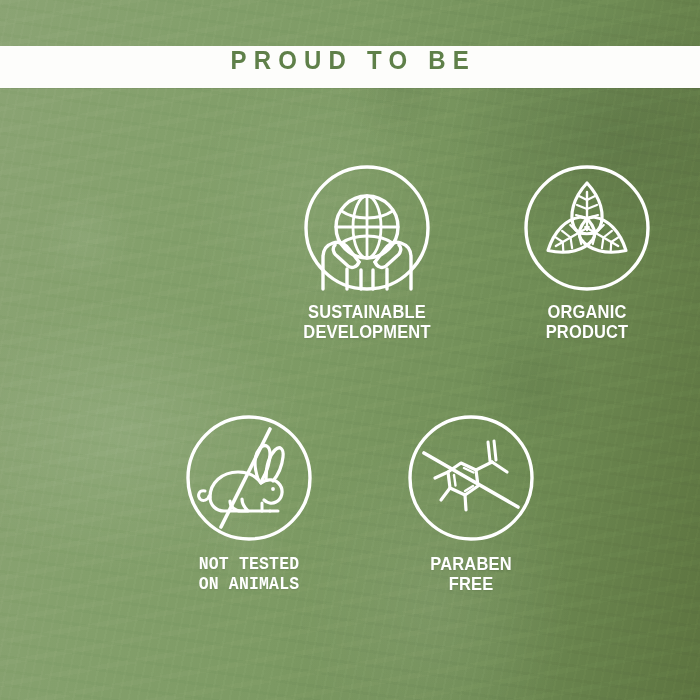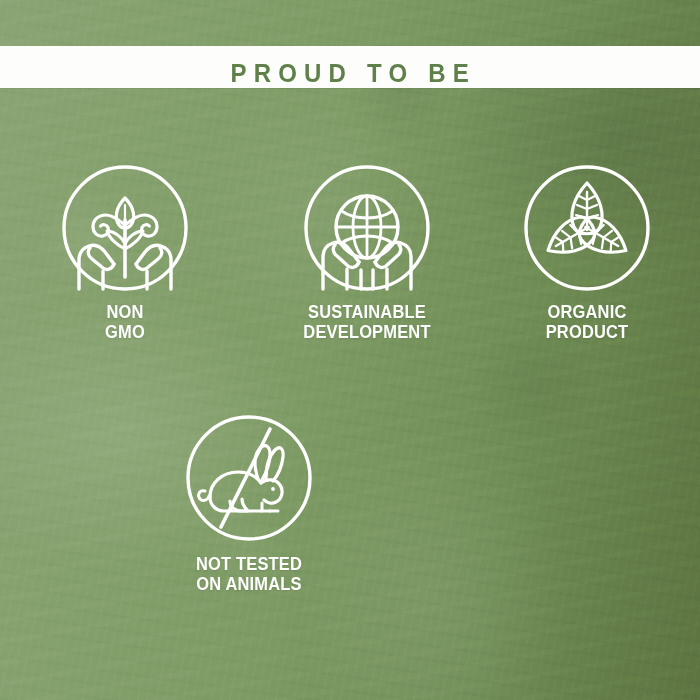--- a/index.html
+++ b/index.html
@@ -31,21 +31,21 @@
     background:
       radial-gradient(circle 70px at 12% 34%, rgba(255,255,255,.05), transparent 70%),
       radial-gradient(circle 90px at 76% 55%, rgba(0,0,0,.05), transparent 70%),
       radial-gradient(circle 60px at 35% 78%, rgba(255,255,255,.04), transparent 70%),
       radial-gradient(circle 80px at 57% 13%, rgba(0,0,0,.04), transparent 70%);
   }
 
   
   .header-band{
     position:absolute;left:0;top:46px;width:700px;height:42px;
-    background:#fdfdfb;display:flex;align-items:flex-end;justify-content:center;
+    background:#fdfdfb;display:flex;align-items:flex-start;justify-content:center;
     z-index:4;
     box-shadow:0 1px 0 rgba(0,0,0,.05);
   }
   .header-title{
     color:#5f8049;font-size:25px;font-weight:bold;
     letter-spacing:7.5px;text-indent:7.5px;
     font-family:"Liberation Sans", sans-serif;
     transform:scaleX(.96);
   }
 
@@ -61,65 +61,35 @@
     font-size:17.5px;line-height:20px;letter-spacing:.2px;
     transform:scaleX(.94);
     text-shadow:0 1px 2px rgba(0,0,0,.10);
     white-space:pre-line;
   }
   .r1{top:165px;}
   .r2{top:415px;}
   .c1{left:30px;}
   .c2{left:272px;}
   .c3{left:492px;}
-  .b4{left:154px;}
+  .b4{left:154px;font-family:Liberation Mono, monospace;}
   .b5{left:376px;}
   .badge.b4 .badge-label,.badge.b5 .badge-label{margin-top:13px;}
 </style>
 </head>
 <body>
 
 <div id="poster">
 
   <div class="header-band">
     <div class="header-title">PROUD TO BE</div>
   </div>
 
   <div class="rows">
 
-    <div class="badge r1 c1">
-      <div class="circle-wrap">
-        <svg viewBox="0 0 126 126" fill="none" stroke="#ffffff" stroke-width="3.4" stroke-linecap="round" stroke-linejoin="round">
-          <circle cx="63" cy="63" r="61"></circle>
-
-          <path d="M63 112 L63 55" stroke-width="3.6"></path>
-
-          <path d="M63 33 C54 42 52 53 57 60 C60 64 66 64 69 60 C74 53 72 42 63 33 Z" stroke-width="3.2"></path>
-          <path d="M63 58 L63 40" stroke-width="2.2"></path>
-
-          <path d="M63 60 C57 55 50 50 44 50 C36 50 31 55 31 62 C31 68 36 72 41 71 C45.5 70.2 47.5 66 46 62.5 C44.6 59.3 40.6 58.8 38.6 61" stroke-width="3.2"></path>
-
-          <path d="M63 60 C69 55 76 50 82 50 C90 50 95 55 95 62 C95 68 90 72 85 71 C80.5 70.2 78.5 66 80 62.5 C81.4 59.3 85.4 58.8 87.4 61" stroke-width="3.2"></path>
-
-          <path d="M63 84 C55 80 47 73 45 66 C52 66 60 72 63 79" stroke-width="3"></path>
-
-          <path d="M63 84 C71 80 79 73 81 66 C74 66 66 72 63 79" stroke-width="3"></path>
-
-          <path d="M17 124 L17 95 C17 88 21 83 27 81 C33 79 39 82 43 87 L52 99" stroke-width="3.4"></path>
-          <path d="M52 99 C50 104 45 106 41 103 L30 94 C26 91 25 86 28 83" stroke-width="3.4"></path>
-          <path d="M41 124 L41 106" stroke-width="3.4"></path>
-
-          <path d="M109 124 L109 95 C109 88 105 83 99 81 C93 79 87 82 83 87 L74 99" stroke-width="3.4"></path>
-          <path d="M74 99 C76 104 81 106 85 103 L96 94 C100 91 101 86 98 83" stroke-width="3.4"></path>
-          <path d="M85 124 L85 106" stroke-width="3.4"></path>
-        </svg>
-      </div>
-      <div class="badge-label">NON
-GMO</div>
-    </div>
 
     <div class="badge r1 c2">
       <div class="circle-wrap">
         <svg viewBox="0 0 126 126" fill="none" stroke="#ffffff" stroke-width="3.4" stroke-linecap="round" stroke-linejoin="round">
           <circle cx="63" cy="63" r="61"></circle>
 
           <circle cx="63" cy="62" r="31" stroke-width="3.4"></circle>
           <ellipse cx="63" cy="62" rx="14" ry="31" stroke-width="2.8"></ellipse>
           <path d="M63 31 L63 93" stroke-width="2.8"></path>
           <path d="M32 62 L94 62" stroke-width="2.8"></path>
@@ -201,15 +171,45 @@
 
           <path d="M44 86 C44 92 49 96 55 96 L62 96 C58 92 56 88 56 84" stroke-width="3.2"></path>
 
           <path d="M84 14 L35 112" stroke-width="3.6"></path>
         </svg>
       </div>
       <div class="badge-label">NOT TESTED
 ON ANIMALS</div>
     </div>
 
+    <div class="badge r2 b5">
+      <div class="circle-wrap">
+        <svg viewBox="0 0 126 126" fill="none" stroke="#ffffff" stroke-width="3.4" stroke-linecap="round" stroke-linejoin="round">
+          <circle cx="63" cy="63" r="61"></circle>
+
+          <path d="M40 57 L53 48 L68 55 L70 71 L57 80 L42 73 Z" stroke-width="3.2"></path>
+
+          <path d="M46 60 L47.5 70.5" stroke-width="2.4"></path>
+          <path d="M56 53 L65.5 57.5" stroke-width="2.4"></path>
+          <path d="M65 71 L57 76" stroke-width="2.4"></path>
+
+          <path d="M40 57 L27 63" stroke-width="3.2"></path>
+
+          <path d="M42 73 L33 85" stroke-width="3.2"></path>
+
+          <path d="M57 80 L58 95" stroke-width="3.2"></path>
+
+          <path d="M68 55 L84 47" stroke-width="3.2"></path>
+
+          <path d="M82 46 L80 27" stroke-width="3"></path>
+          <path d="M88 45 L86 26" stroke-width="3"></path>
+
+          <path d="M84 47 L99 57" stroke-width="3.2"></path>
+
+          <path d="M16 38 L110 92" stroke-width="3.6"></path>
+        </svg>
+      </div>
+      <div class="badge-label">PARABEN
+FREE</div>
+    </div>
 
   </div>
 </div>
 
 </body></html>

